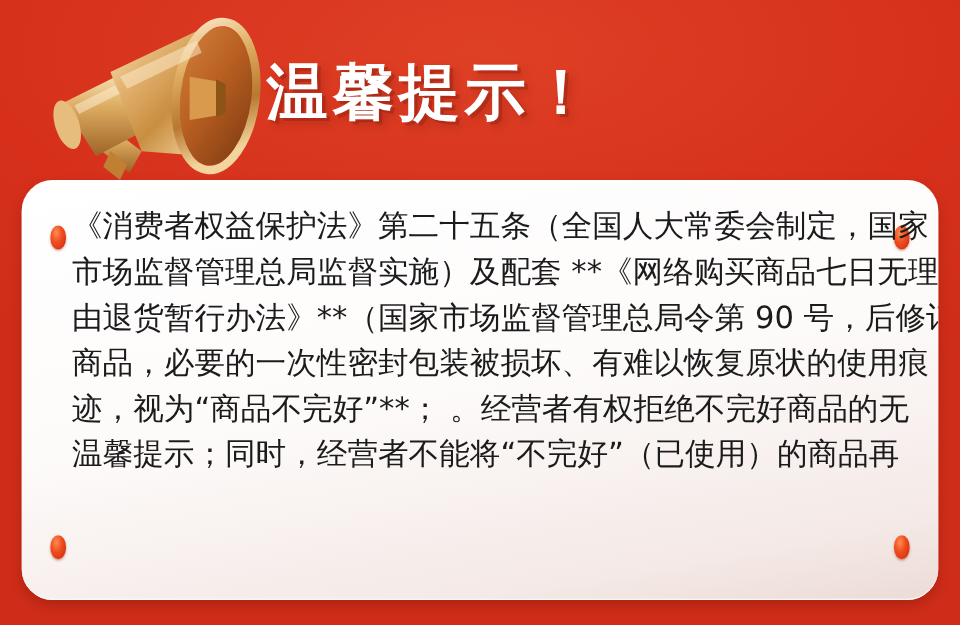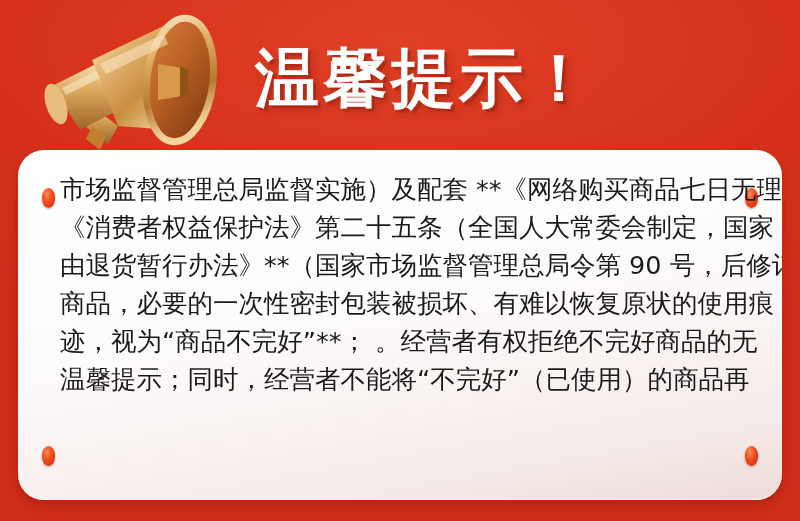--- a/index.html
+++ b/index.html
@@ -40,30 +40,29 @@
     height: 150px;
   }
 
   .poster-title {
     position: absolute;
     left: 222px;
     top: 26px;
     width: 420px;
     height: 104px;
     line-height: 104px;
-    font-size: 64px;
+    font-size: 51px;
     font-weight: bold;
     color: #ffffff;
     letter-spacing: 4px;
     white-space: nowrap;
     text-shadow:
       3px 3px 0 rgba(120, 22, 10, 0.30),
       5px 5px 7px rgba(100, 18, 8, 0.22);
     font-family: "DejaVu Sans", "Liberation Sans", sans-serif;
-    margin-left: 33px;
   }
 
   
   .notice-card {
     position: absolute;
     left: 18px;
     top: 150px;
     width: 764px;
     height: 350px;
     border-radius: 26px;
@@ -163,22 +162,22 @@
   </div>
 
   <div class="notice-card">
 
     <span class="dot dot-tl"></span>
     <span class="dot dot-tr"></span>
     <span class="dot dot-bl"></span>
     <span class="dot dot-br"></span>
 
     <div class="card-body">
+      <div class="notice-line">《消费者权益保护法》第二十五条（全国人大常委会制定，国家</div>
       <div class="notice-line">市场监督管理总局监督实施）及配套 **《网络购买商品七日无理</div>
-      <div class="notice-line">《消费者权益保护法》第二十五条（全国人大常委会制定，国家</div>
       <div class="notice-line">由退货暂行办法》**（国家市场监督管理总局令第 90 号，后修订</div>
       <div class="notice-line">商品，必要的一次性密封包装被损坏、有难以恢复原状的使用痕</div>
       <div class="notice-line">迹，视为“商品不完好”**； 。经营者有权拒绝不完好商品的无</div>
       <div class="notice-line">温馨提示；同时，经营者不能将“不完好”（已使用）的商品再</div>
     </div>
   </div>
 
 </div>
 
 </body></html>

